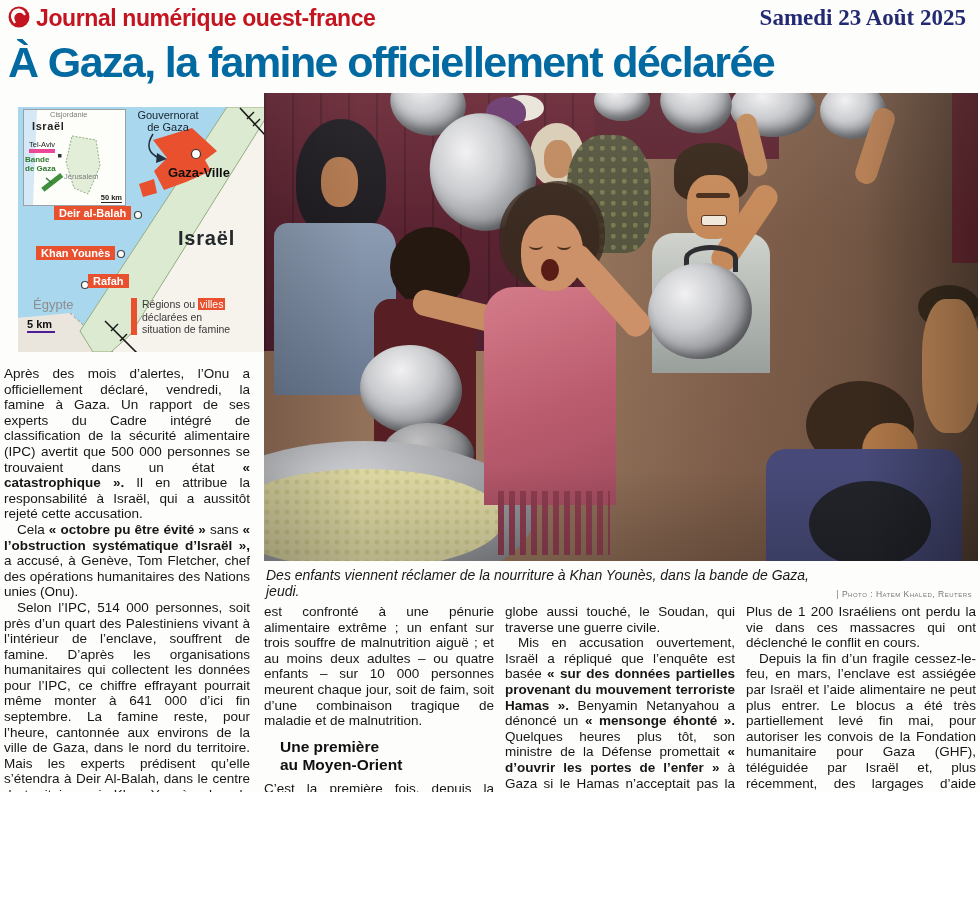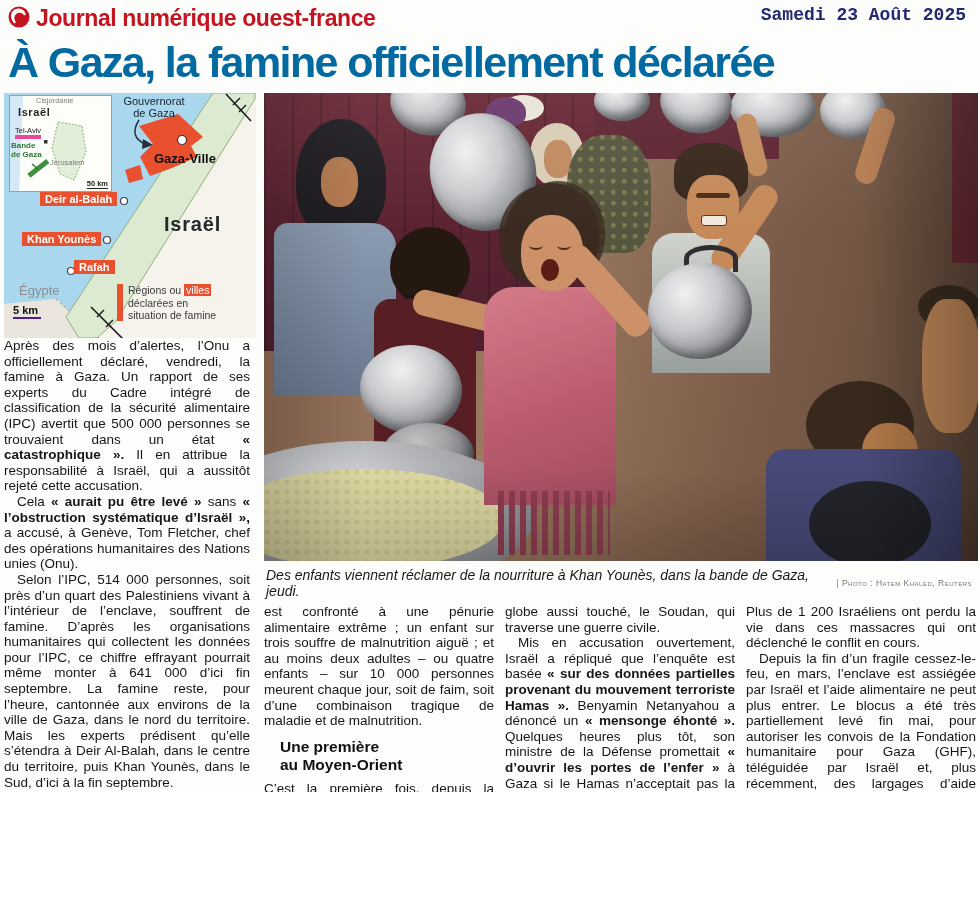--- a/index.html
+++ b/index.html
@@ -3,21 +3,21 @@
 <meta charset="utf-8">
 <style>
   html,body{margin:0;padding:0;background:#ffffff;}
   .page{position:relative;width:980px;height:792px;background:#fdfdfc;overflow:hidden;
         font-family:"Liberation Sans",sans-serif;color:#1a1a1a;}
 
   
   .masthead{display:flex;justify-content:space-between;align-items:flex-start;padding:5px 10px 0 8px;height:32px;}
   .brand{display:flex;align-items:center;gap:6px;cursor:pointer;}
   .brand-title{font-size:23px;font-weight:800;color:#c41420;letter-spacing:-0.4px;}
-  .edition-date{font-family:Liberation Mono, monospace;font-size:18px;font-weight:700;color:#232a72;padding-right:4px;}
+  .edition-date{font-family:Liberation Serif, serif;font-size:23px;font-weight:700;color:#232a72;padding-right:4px;}
 
   
   .headline{margin:2px 6px 0 8px;font-size:43px;line-height:46px;font-weight:700;letter-spacing:-1.6px;color:#0369a1;}
   .standfirst{margin:6px 6px 0 8px;font-size:20.5px;line-height:26px;font-weight:700;letter-spacing:-0.3px;color:#111;max-width:950px;}
 
   
   .main-grid{display:flex;gap:8px;padding:8px 2px 0 4px;}
   .left-rail{width:252px;flex:0 0 252px;}
   .right-area{width:714px;flex:1;}
 
@@ -105,21 +105,21 @@
   .krface{left:598px;top:330px;width:56px;height:62px;border-radius:45%;background:#b07848;}
   .krbody{left:502px;top:356px;width:196px;height:116px;background:#474a78;border-radius:20px 20px 0 0;}
   .pot-dark{left:545px;top:388px;width:122px;height:86px;border-radius:50%;background:#22242a;}
   .frkid{left:658px;top:206px;width:58px;height:134px;border-radius:40%;background:#c08858;}
   .frhair{left:654px;top:192px;width:62px;height:44px;border-radius:50%;background:#3a2c1e;}
   .shade{left:0;top:0;width:714px;height:468px;
          background:linear-gradient(90deg,rgba(0,0,0,.14),transparent 14%,transparent 84%,rgba(0,0,0,.30)),
                     linear-gradient(rgba(255,255,255,.06),transparent 30%,transparent 80%,rgba(0,0,0,.18));}
 
   
-  .caption-row{display:flex;justify-content:space-between;align-items:center;padding:6px 2px 5px 2px;}
+  .caption-row{display:flex;justify-content:space-between;align-items:flex-end;padding:6px 2px 5px 2px;}
   .caption{font-size:14px;font-style:italic;color:#191919;}
   .credit{font-size:8.5px;color:#787878;font-variant:small-caps;letter-spacing:0.5px;white-space:nowrap;padding-right:4px;}
 
   
   .bodytext p{margin:0;font-size:13.5px;line-height:15.6px;text-align:justify;color:#161616;
               -webkit-hyphens:auto;hyphens:auto;}
   .bodytext p.indent{text-indent:13px;}
   .bodytext b{font-weight:700;}
   .col1{width:246px;padding-right:4px;}
   .three-cols{display:flex;gap:11px;}
@@ -145,21 +145,21 @@
     </div>
     <div class="edition-date">Samedi 23 Août 2025</div>
   </header>
 
   <h1 class="headline">À Gaza, la famine officiellement déclarée</h1>
 
   <div class="main-grid">
 
     <div class="left-rail">
 
-      <figure class="map" style="margin:0;">
+      <figure class="map" style="margin:14px;">
         <svg class="mapshapes" width="252" height="245" viewBox="0 0 252 245">
           <rect x="0" y="0" width="252" height="245" fill="#f6f3ed"></rect>
           <polygon points="0,0 209,0 62,224 55,207 0,211" fill="#a9d7ee"></polygon>
           <polygon points="0,211 52,206 95,245 0,245" fill="#eae6de"></polygon>
           <line x1="52" y1="206" x2="95" y2="245" stroke="#9a9a92" stroke-width="1" stroke-dasharray="3,2"></line>
           <path d="M209,0 L251,0 L251,6 L112,228 L93,245 L75,245 L62,224 Z" fill="#dcead2" stroke="#93ad7e" stroke-width="1"></path>
           <path d="M135,33 L174,21 L199,44 L187,53 L193,64 L168,75 L146,83 L136,64 L149,51 Z" fill="#e8502e"></path>
           <polygon points="121,77 136,72 139,86 125,90" fill="#e8502e"></polygon>
           <circle cx="178" cy="47" r="4.5" fill="#ffffff" stroke="#333" stroke-width="1.2"></circle>
           <circle cx="120" cy="108" r="3.5" fill="#ffffff" stroke="#444" stroke-width="1.2"></circle>
@@ -201,21 +201,21 @@
         <span class="maplabel lbl-egypte">Égypte</span>
         <span class="maplabel lbl-scale5">5 km</span>
         <div class="legend">
           <span class="bar"></span>
           <span class="ltxt"><span>Régions ou</span> <span class="hl">villes</span><br><span>déclarées en</span><br><span>situation de famine</span></span>
         </div>
       </figure>
 
       <div class="bodytext col1">
           <p><span>Après des mois d’alertes, l’Onu a officiellement déclaré, vendredi, la famine à Gaza. Un rapport de ses experts du Cadre intégré de classification de la sécurité alimentaire (IPC) avertit que 500 000 personnes se trouvaient dans un état </span><b>« catastrophique ».</b><span> Il en attribue la responsabilité à Israël, qui a aussitôt rejeté cette accusation.</span></p>
-          <p class="indent"><span>Cela </span><b>« aurait pu être levé »</b><span> sans </span><b>« l’obstruction systématique d’Israël »,</b><span> a accusé, à Genève, Tom Fletcher, chef des opérations humanitaires des Nations unies (Onu).</span></p>
+          <p class="indent"><span>Cela </span><b>« octobre pu être évité »</b><span> sans </span><b>« l’obstruction systématique d’Israël »,</b><span> a accusé, à Genève, Tom Fletcher, chef des opérations humanitaires des Nations unies (Onu).</span></p>
           <p class="indent"><span>Selon l’IPC, 514 000 personnes, soit près d’un quart des Palestiniens vivant à l’intérieur de l’enclave, souffrent de famine. D’après les organisations humanitaires qui collectent les données pour l’IPC, ce chiffre effrayant pourrait même monter à 641 000 d’ici fin septembre. La famine reste, pour l’heure, cantonnée aux environs de la ville de Gaza, dans le nord du territoire. Mais les experts prédisent qu’elle s’étendra à Deir Al-Balah, dans le centre du territoire, puis Khan Younès, dans le Sud, d’ici à la fin septembre.</span></p>
           <p><span>Pour arriver à ces conclusions, l’IPC a dû établir que trois conditions étaient réunies : au moins un foyer sur cinq</span></p>
         </div>
     </div>
 
     <div class="right-area">
 
       <figure class="photo" style="margin:0;">
         <div class="ph door"></div>
         <div class="ph door2"></div>

